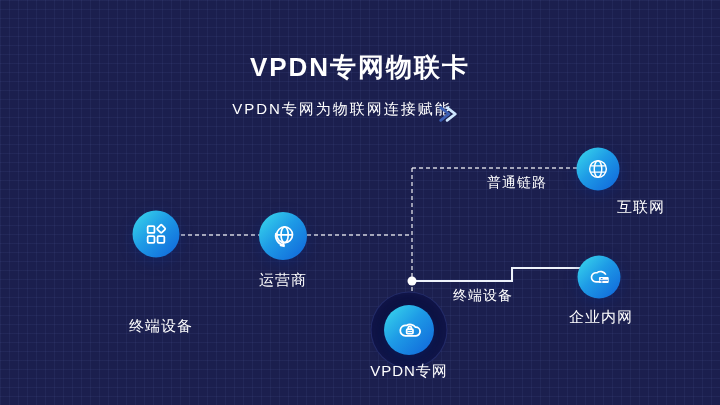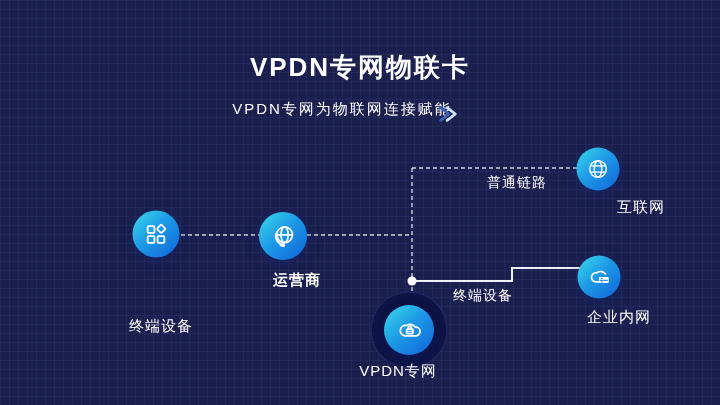--- a/index.html
+++ b/index.html
@@ -48,24 +48,24 @@
     transform:translate(-50%,-50%);
     font-size:14px;letter-spacing:1px;white-space:nowrap;z-index:4;
   }
   .c-terminal{left:156px;top:234px;width:47px;height:47px;}
   .c-carrier {left:283px;top:236px;width:48px;height:48px;}
   .c-vpdn    {left:409px;top:330px;width:50px;height:50px;}
   .g-vpdn    {left:409px;top:330px;width:75px;height:75px;}
   .c-internet{left:598px;top:169px;width:43px;height:43px;}
   .c-intranet{left:599px;top:277px;width:43px;height:43px;}
   .l-terminal{left:161px;top:281px;margin-top:45px;}
-  .l-carrier {left:297px;top:280px;font-weight:bold;}
-  .l-vpdn    {left:398px;top:371px;}
+  .l-carrier {left:283px;top:280px;}
+  .l-vpdn    {left:409px;top:371px;}
   .l-internet{left:621px;top:207px;margin-left:20px;}
-  .l-intranet{left:619px;top:317px;}
+  .l-intranet{left:601px;top:317px;}
   .l-normal  {left:477px;top:183px;margin-left:40px;}
   .l-dedicated{left:483px;top:296px;}
   .icon-svg{display:block;}
 </style>
 </head>
 <body>
 
 <svg class="abs lines-svg" viewBox="0 0 720 405">
   <g stroke="rgba(255,255,255,0.8)" stroke-width="1.4" fill="none" stroke-dasharray="4 3">
     <path d="M160 235 H412"></path>

